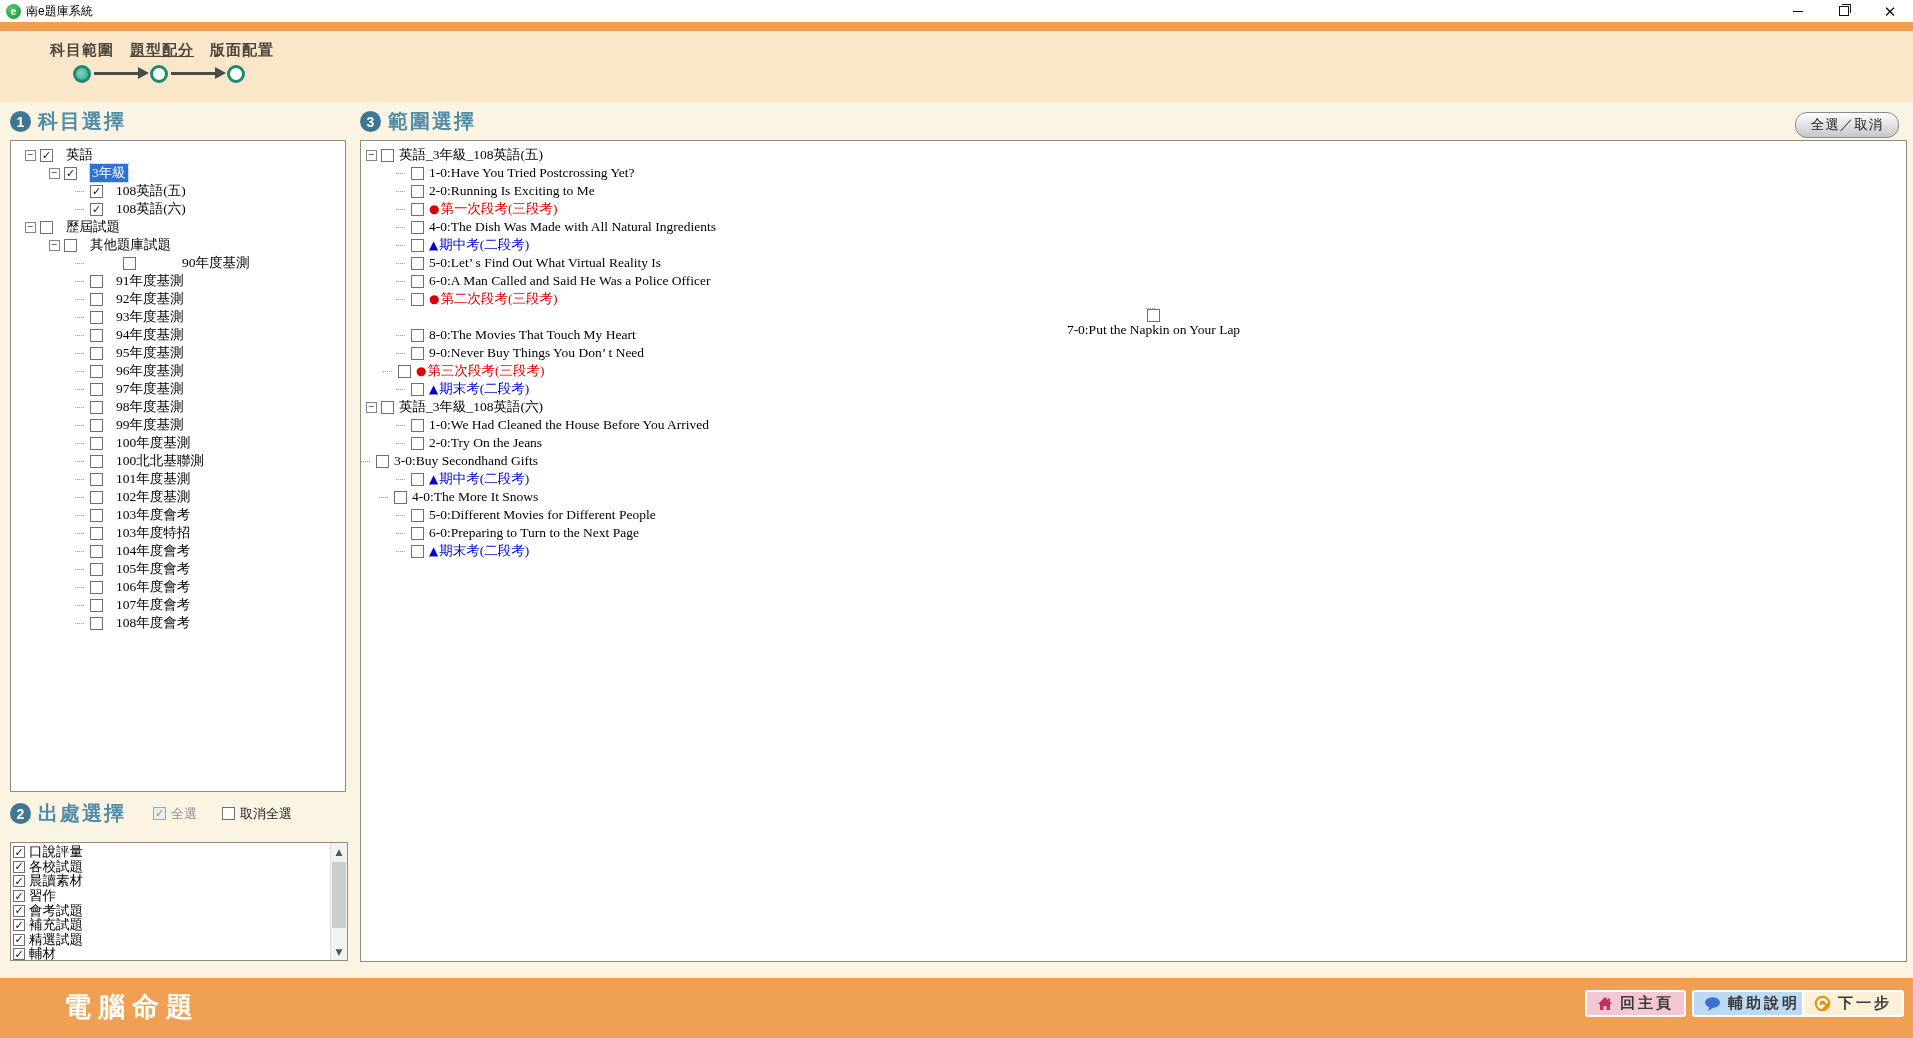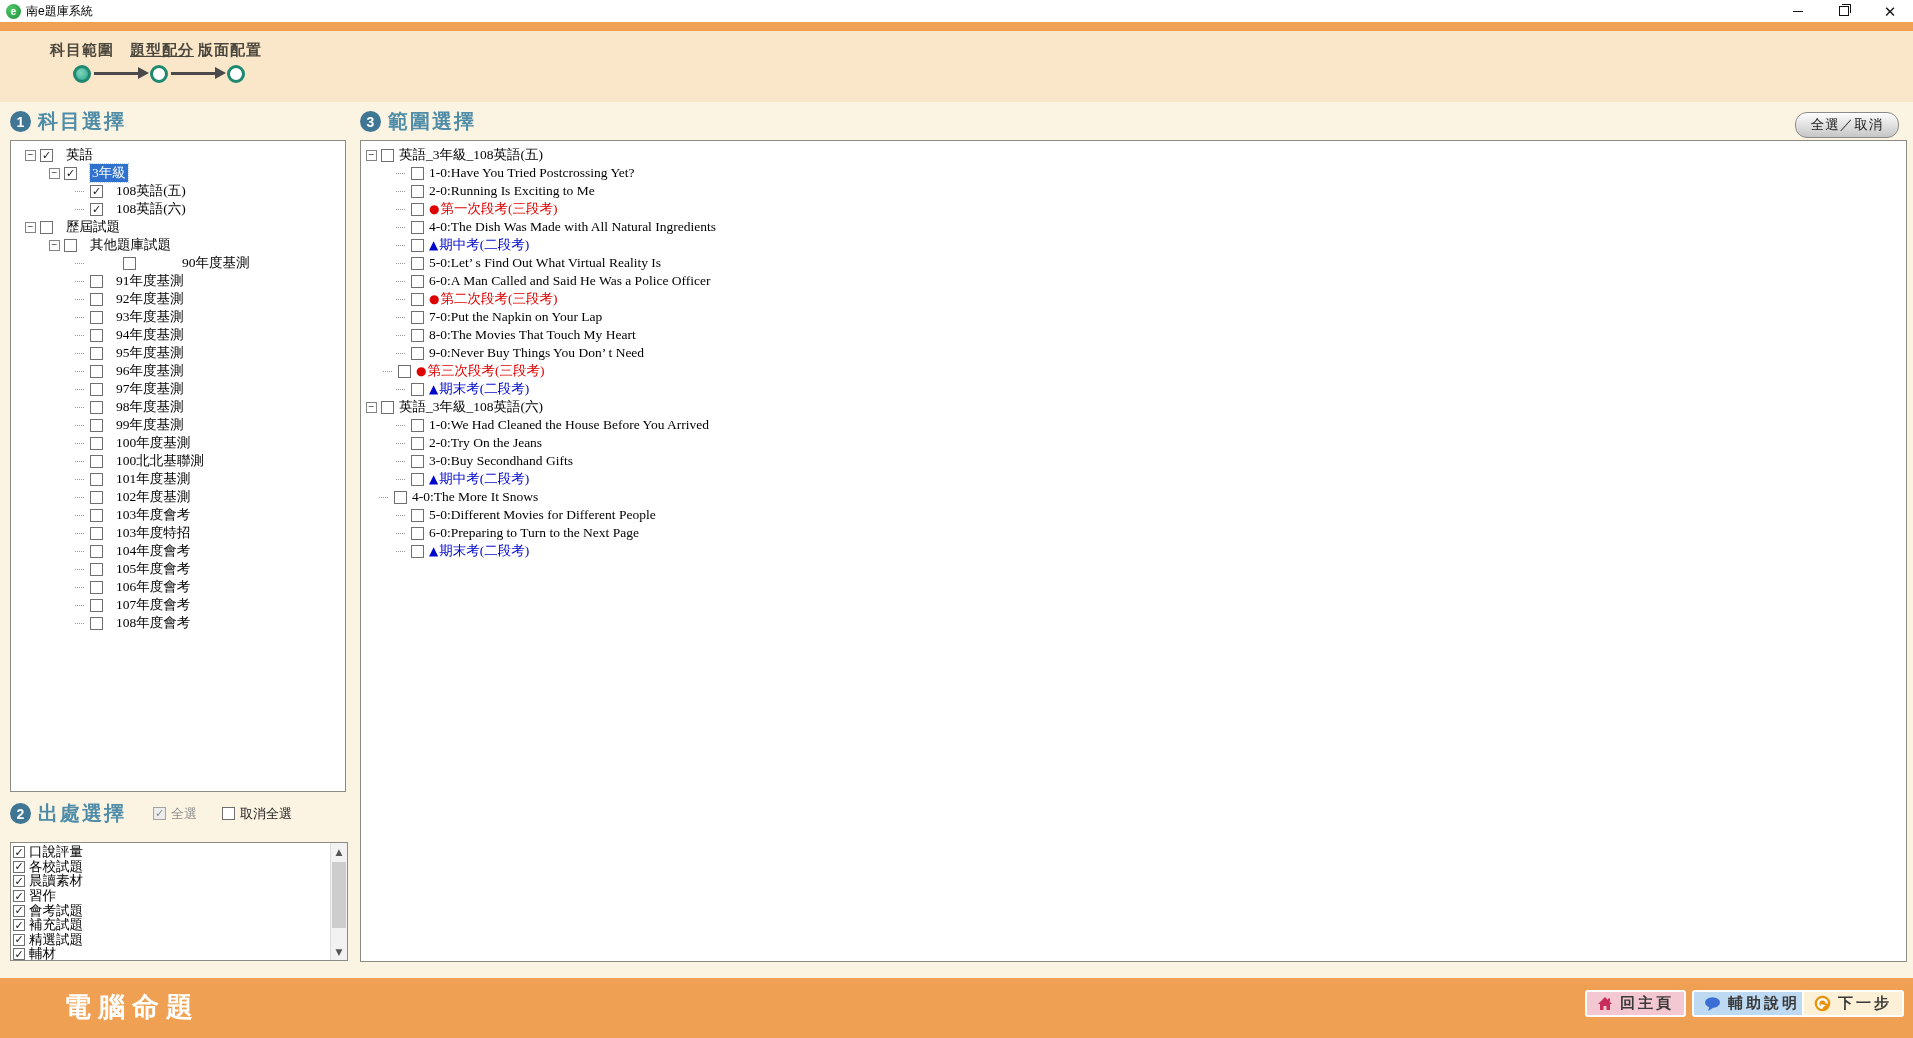--- a/index.html
+++ b/index.html
@@ -92,21 +92,21 @@
         <span class="close-glyph">✕</span>
       </div>
   </div>
 </div>
 
 <div class="orange-strip"></div>
 
 <div class="toolbar">
   <div class="step-label" style="left:50px;">科目範圍</div>
   <div class="step-label" style="left:130px;text-decoration:underline;">題型配分</div>
-  <div class="step-label" style="left:198px;">版面配置</div>
+  <div class="step-label" style="left:210px;">版面配置</div>
   <div class="step-circle filled" id="step-c1" style="left:73px;"></div>
   <div class="step-line" style="left:94px;width:44px;"></div>
   <div class="step-arrowhead" style="left:138px;"></div>
   <div class="step-circle" id="step-c2" style="left:150px;"></div>
   <div class="step-line" style="left:171px;width:44px;"></div>
   <div class="step-arrowhead" style="left:215px;"></div>
   <div class="step-circle" id="step-c3" style="left:227px;"></div>
 </div>
 
 <div class="panel-head" style="left:10px;top:108px;">
@@ -352,21 +352,21 @@
       <div class="trow" style="padding-left: 35px;">
         <span class="dstub"></span>
         <span class="cb"></span>
         <span class="tlabel">6-0:A Man Called and Said He Was a Police Officer</span>
       </div>
       <div class="trow" style="padding-left: 35px;">
         <span class="dstub"></span>
         <span class="cb"></span>
         <span class="tlabel red"><span class="marker">●</span>第二次段考(三段考)</span>
       </div>
-      <div class="trow" style="padding-left: 35px;">
+      <div class="trow" style="padding-left: 35px; flex-direction: column;">
         <span class="dstub"></span>
         <span class="cb"></span>
         <span class="tlabel">7-0:Put the Napkin on Your Lap</span>
       </div>
       <div class="trow" style="padding-left: 35px;">
         <span class="dstub"></span>
         <span class="cb"></span>
         <span class="tlabel">8-0:The Movies That Touch My Heart</span>
       </div>
       <div class="trow" style="padding-left: 35px;">
@@ -392,21 +392,21 @@
       <div class="trow" style="padding-left: 35px;">
         <span class="dstub"></span>
         <span class="cb"></span>
         <span class="tlabel">1-0:We Had Cleaned the House Before You Arrived</span>
       </div>
       <div class="trow" style="padding-left: 35px;">
         <span class="dstub"></span>
         <span class="cb"></span>
         <span class="tlabel">2-0:Try On the Jeans</span>
       </div>
-      <div class="trow" style="padding-left: 35px;">
+      <div class="trow" style="">
         <span class="dstub"></span>
         <span class="cb"></span>
         <span class="tlabel">3-0:Buy Secondhand Gifts</span>
       </div>
       <div class="trow" style="padding-left: 35px;">
         <span class="dstub"></span>
         <span class="cb"></span>
         <span class="tlabel blue"><span class="marker">▲</span>期中考(二段考)</span>
       </div>
       <div class="trow" style="padding-left: 18px; text-align: right;">

